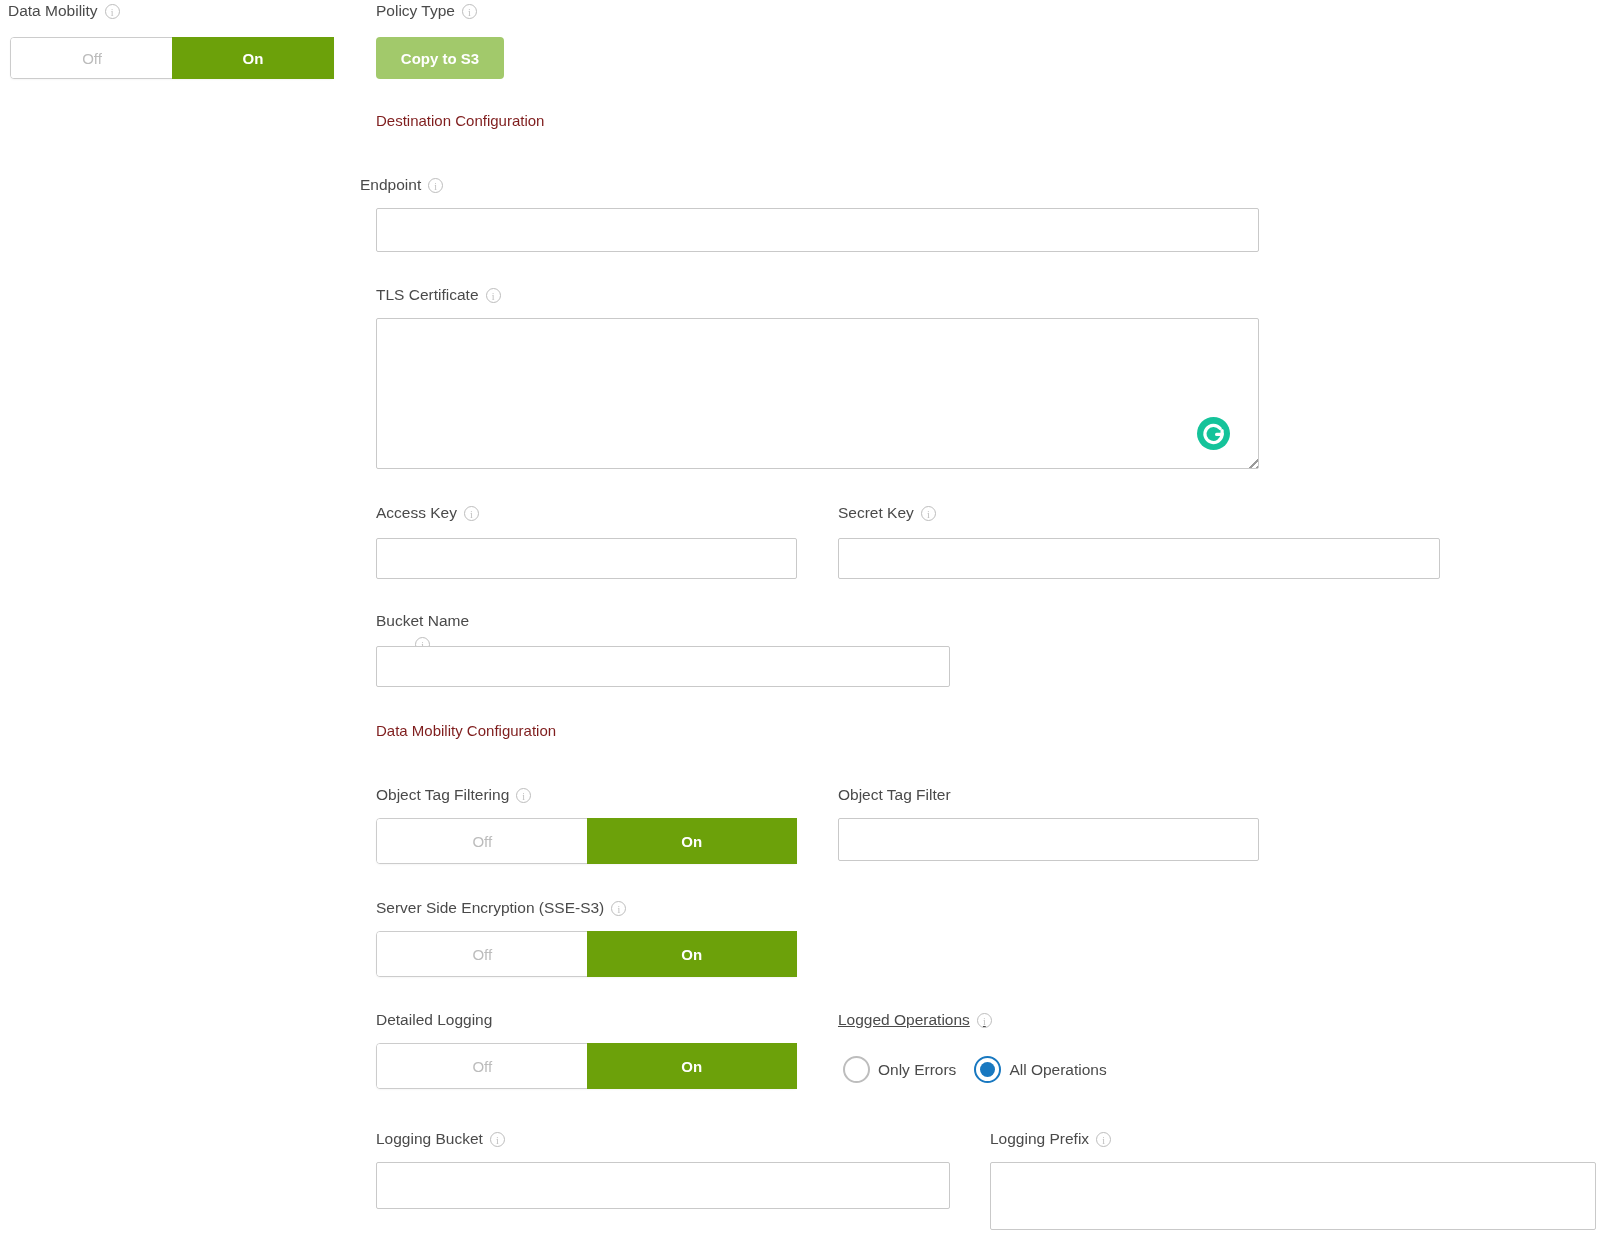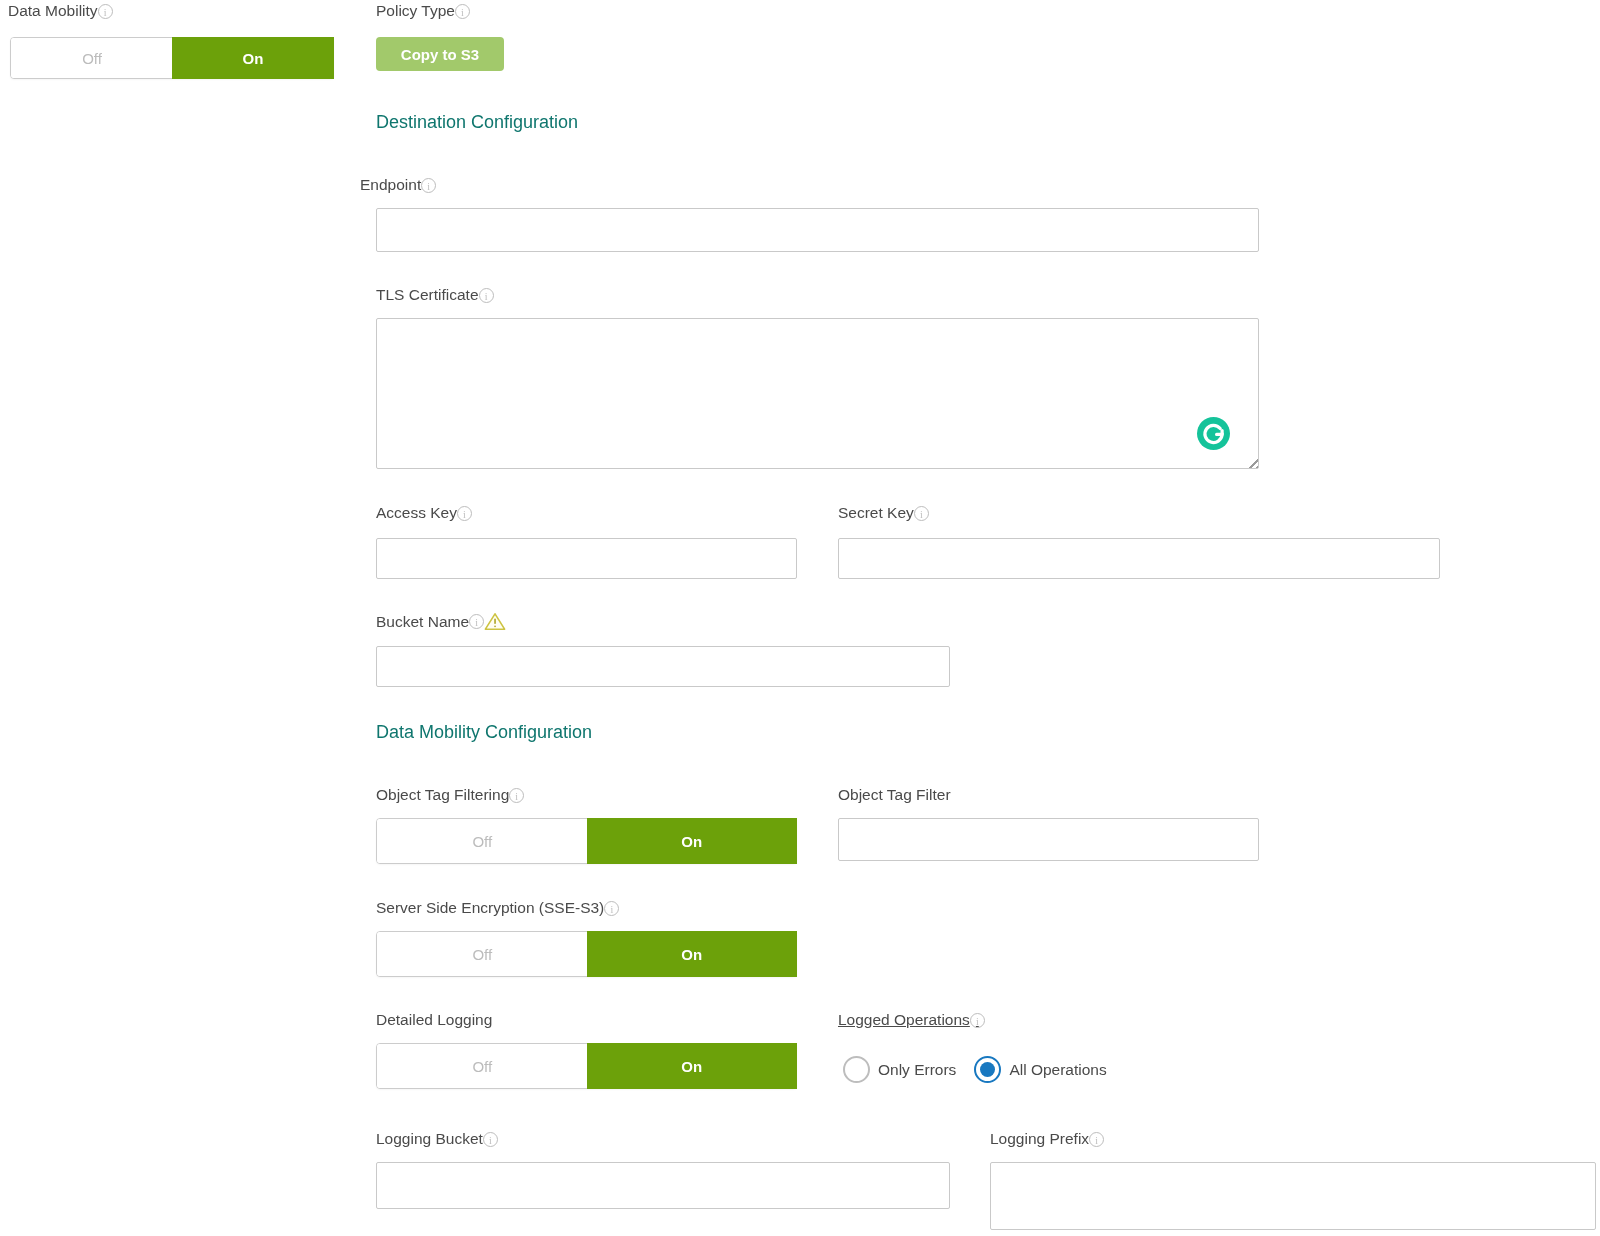--- a/index.html
+++ b/index.html
@@ -1,19 +1,19 @@
 <!DOCTYPE html>
 <html><head>
 <meta charset="utf-8">
 <style>
   html,body{margin:0;padding:0;background:#fff;font-family:"Liberation Sans",sans-serif;}
   .canvas{position:relative;width:1600px;height:1236px;background:#fff;overflow:hidden;}
 
-  .field-label{position:absolute;display:flex;align-items:center;font-size:15.5px;color:#4a4a4a;white-space:nowrap;}
-  .heading{position:absolute;font-size:18px;color:#0f766e;white-space:nowrap;}
+  .field-label{position:absolute;display:flex;align-items:center;gap:7px;font-size:15.5px;color:#4a4a4a;white-space:nowrap;}
+  .heading{position:absolute;font-size:15px;color:#7f1d1d;white-space:nowrap;}
 
   .info-icon{width:15px;height:15px;border:1px solid #bdbdbd;border-radius:50%;color:#bdbdbd;
     font-size:10px;line-height:15px;text-align:center;display:inline-block;box-sizing:border-box;
     font-family:"Liberation Serif",serif;cursor:pointer;flex:0 0 auto;}
 
   .toggle{position:absolute;display:flex;border:1px solid #cccccc;border-radius:4px;background:#fff;
     box-sizing:border-box;cursor:pointer;box-shadow:0 1px 2px rgba(0,0,0,.04);}
   .toggle .half{flex:1;display:flex;align-items:center;justify-content:center;font-size:15px;}
   .toggle .half.off{color:#bcbcbc;background:#fff;border-radius:3px 0 0 3px;}
   .toggle .half.on{position:relative;margin:-1px;border-radius:0;color:#fff;font-weight:bold;}
@@ -52,21 +52,21 @@
   </div>
   <div class="toggle" style="left:10px;top:37px;width:324px;height:42px;">
     <div class="half off">Off</div>
     <div class="half on active">On</div>
   </div>
 
   <div class="field-label" style="left:376px;top:2px;">
     <span>Policy Type</span>
     <span class="info-icon">i</span>
   </div>
-  <div class="badge" style="left:376px;top:37px;width:128px;height:34px;">Copy to S3</div>
+  <div class="badge" style="left:376px;top:37px;width:128px;height:42px;">Copy to S3</div>
 
   <div class="heading" style="left:376px;top:112px;">Destination Configuration</div>
 
   <div class="field-label" style="left:360px;top:176px;">
     <span>Endpoint</span>
     <span class="info-icon">i</span>
   </div>
   <input class="text-input" style="left: 376px; top: 208px; width: 883px; height: 44px;" value="">
 
   <div class="field-label" style="left:376px;top:286px;">
@@ -88,21 +88,21 @@
     <span class="info-icon">i</span>
   </div>
   <input class="text-input" style="left: 376px; top: 538px; width: 421px; height: 41px;" value="">
 
   <div class="field-label" style="left:838px;top:504px;">
     <span>Secret Key</span>
     <span class="info-icon">i</span>
   </div>
   <input class="text-input" style="left: 838px; top: 538px; width: 602px; height: 41px;" value="">
 
-  <div class="field-label" style="left:376px;top:612px;">
+  <div class="field-label" style="left:376px;top:612px;flex-direction:column;">
     <span>Bucket Name</span>
     <span class="info-icon">i</span>
     <span class="warning-icon">
       <svg width="22" height="19" viewBox="0 0 22 19">
         <path d="M11 1.8 L20.6 17.2 H1.4 Z" fill="#fffef2" stroke="#cdc342" stroke-width="1.6" stroke-linejoin="round"></path>
         <rect x="10.2" y="6.6" width="1.7" height="5.4" rx="0.8" fill="#b3a92f"></rect>
         <rect x="10.2" y="13.4" width="1.7" height="1.8" rx="0.8" fill="#b3a92f"></rect>
       </svg>
     </span>
   </div>

